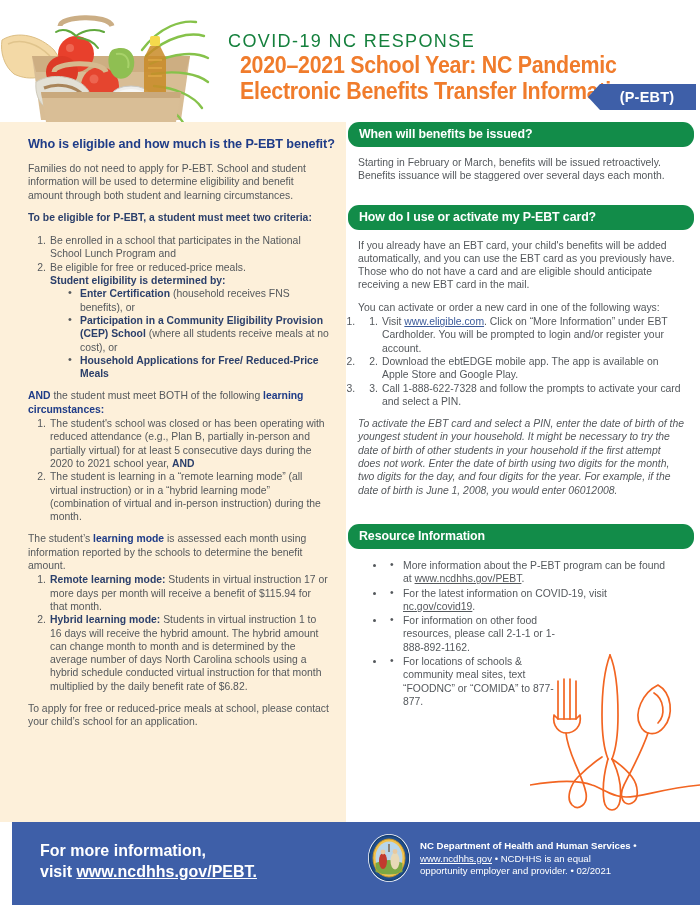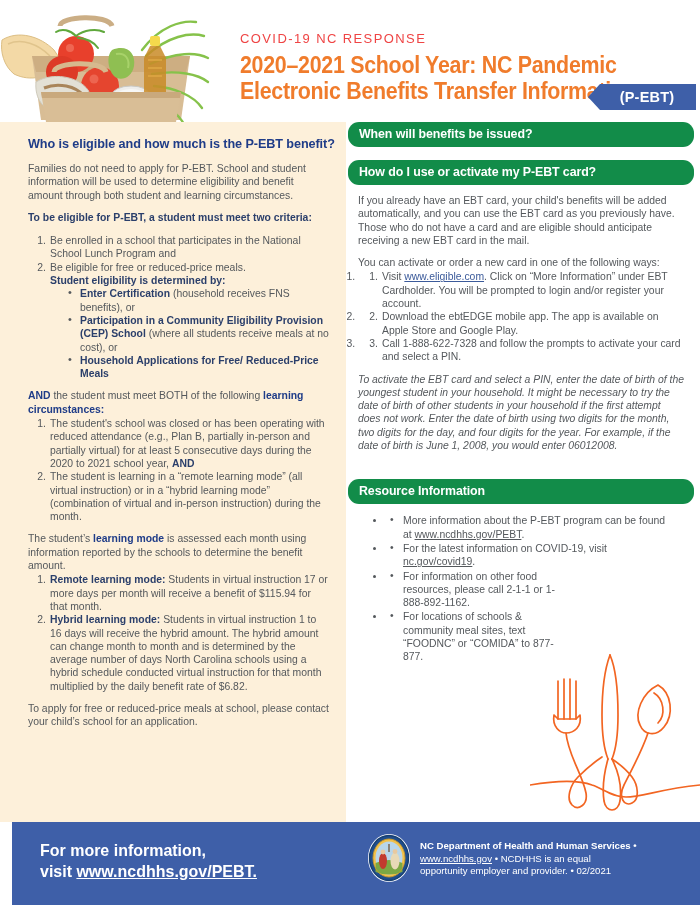--- a/index.html
+++ b/index.html
@@ -10,23 +10,23 @@
     overflow: hidden;
   }
   .page { position: relative; width: 700px; height: 905px; background: #ffffff; }
 
   
   .header { position: absolute; left: 0; top: 0; width: 700px; height: 122px; background: #ffffff; }
 
   .hero-img { position: absolute; left: 0; top: 0; width: 235px; height: 128px; }
 
   .kicker {
-    position: absolute; left: 240px; top: 31px;
-    font-size: 13px; letter-spacing: 1.4px; font-weight: 400;
-    color: #ef4444;
+    position: absolute; left: 228px; top: 31px;
+    font-size: 18px; letter-spacing: 1.4px; font-weight: 400;
+    color: #15803d;
   }
   .title-wrap { position: absolute; left: 240px; top: 52px; width: 460px; }
   .title-line {
     font-size: 23px; line-height: 26px; font-weight: 700;
     color: #F07C2C; letter-spacing: -0.3px;
     font-family: "Liberation Sans", sans-serif;
     transform: scaleX(0.93); transform-origin: left center;
     white-space: nowrap;
   }
   .pebt-badge {
@@ -241,20 +241,23 @@
     </ol>
 
     <div class="gap"></div>
     <div class="lp">To apply for free or reduced-price meals at school, please contact your child’s school for an application.</div>
   </div>
 
   <div class="col-right">
 
     <div>
       <div class="sec-bar">When will benefits be issued?</div>
+      <div class="sec-body">
+        <div class="rp">Starting in February or March, benefits will be issued retroactively. Benefits issuance will be staggered over several days each month.</div>
+      </div>
     </div>
 
     <div class="sec-gap"></div>
 
     <div>
       <div class="sec-bar">How do I use or activate my P-EBT card?</div>
       <div class="sec-body">
         <div class="rp">If you already have an EBT card, your child's benefits will be added automatically, and you can use the EBT card as you previously have. Those who do not have a card and are eligible should anticipate receiving a new EBT card in the mail.</div>
         <div class="rp" style="margin-bottom:1px;">You can activate or order a new card in one of the following ways:</div>
         <ol class="rnum">

